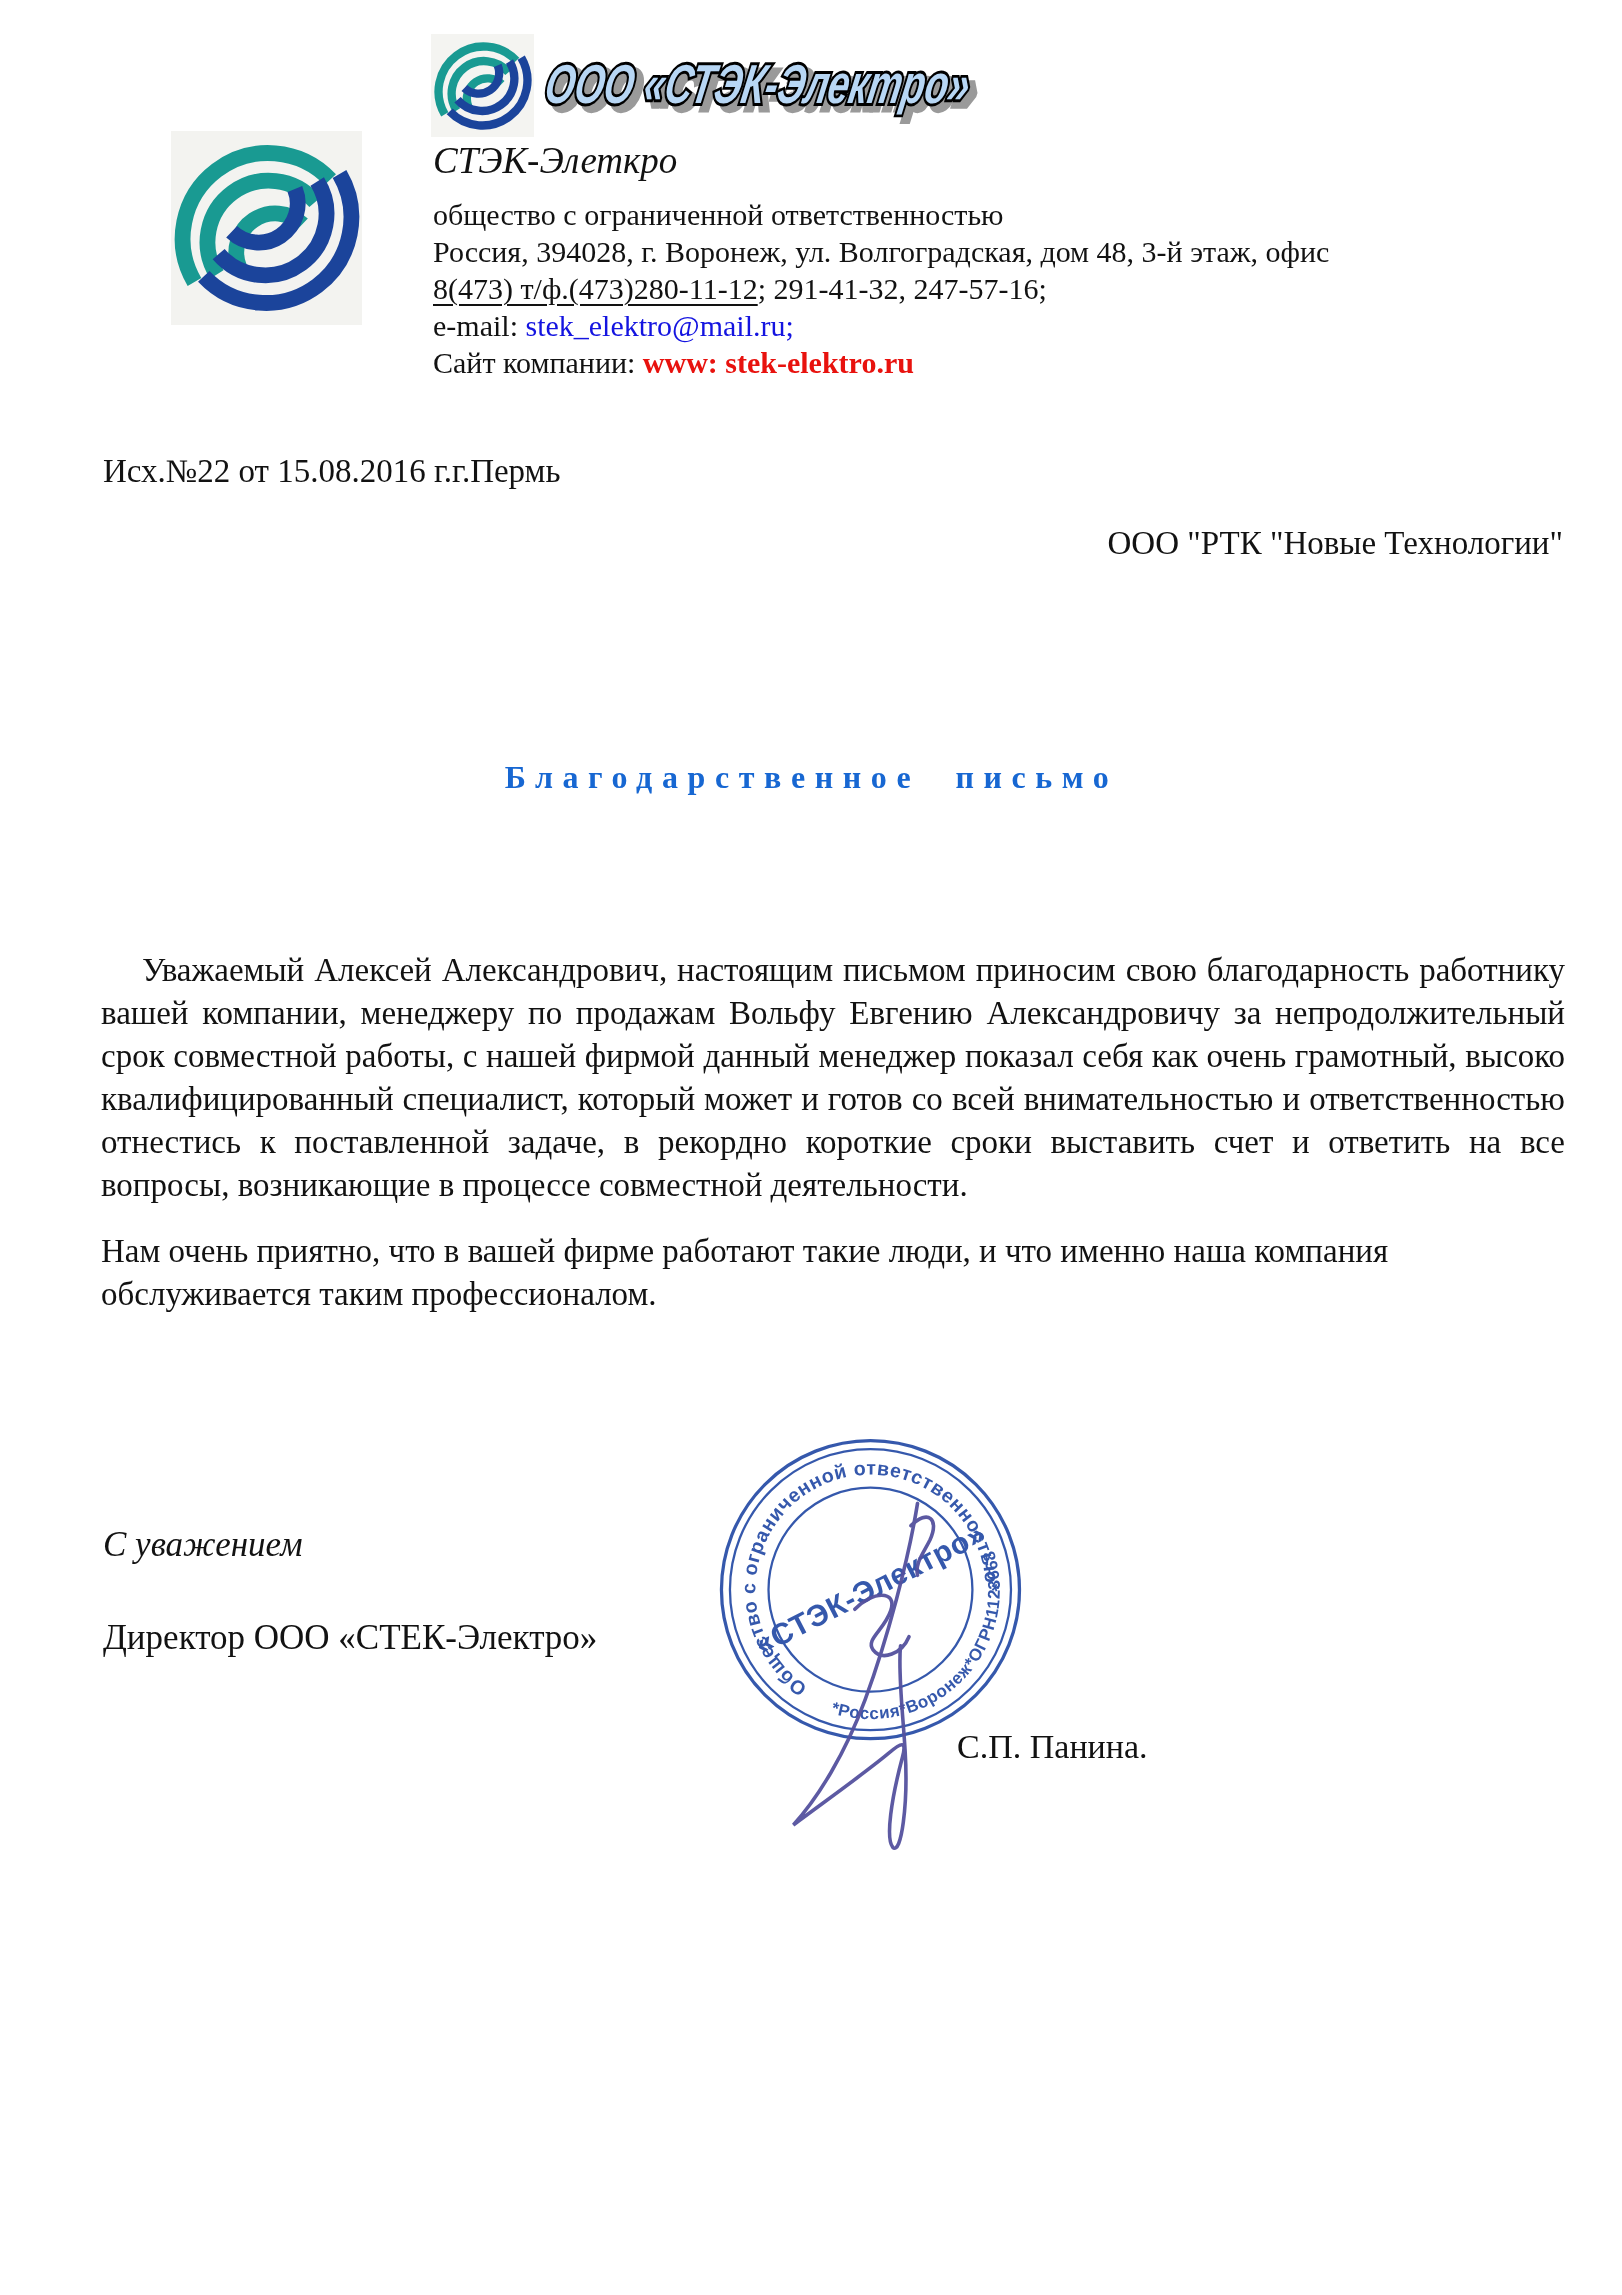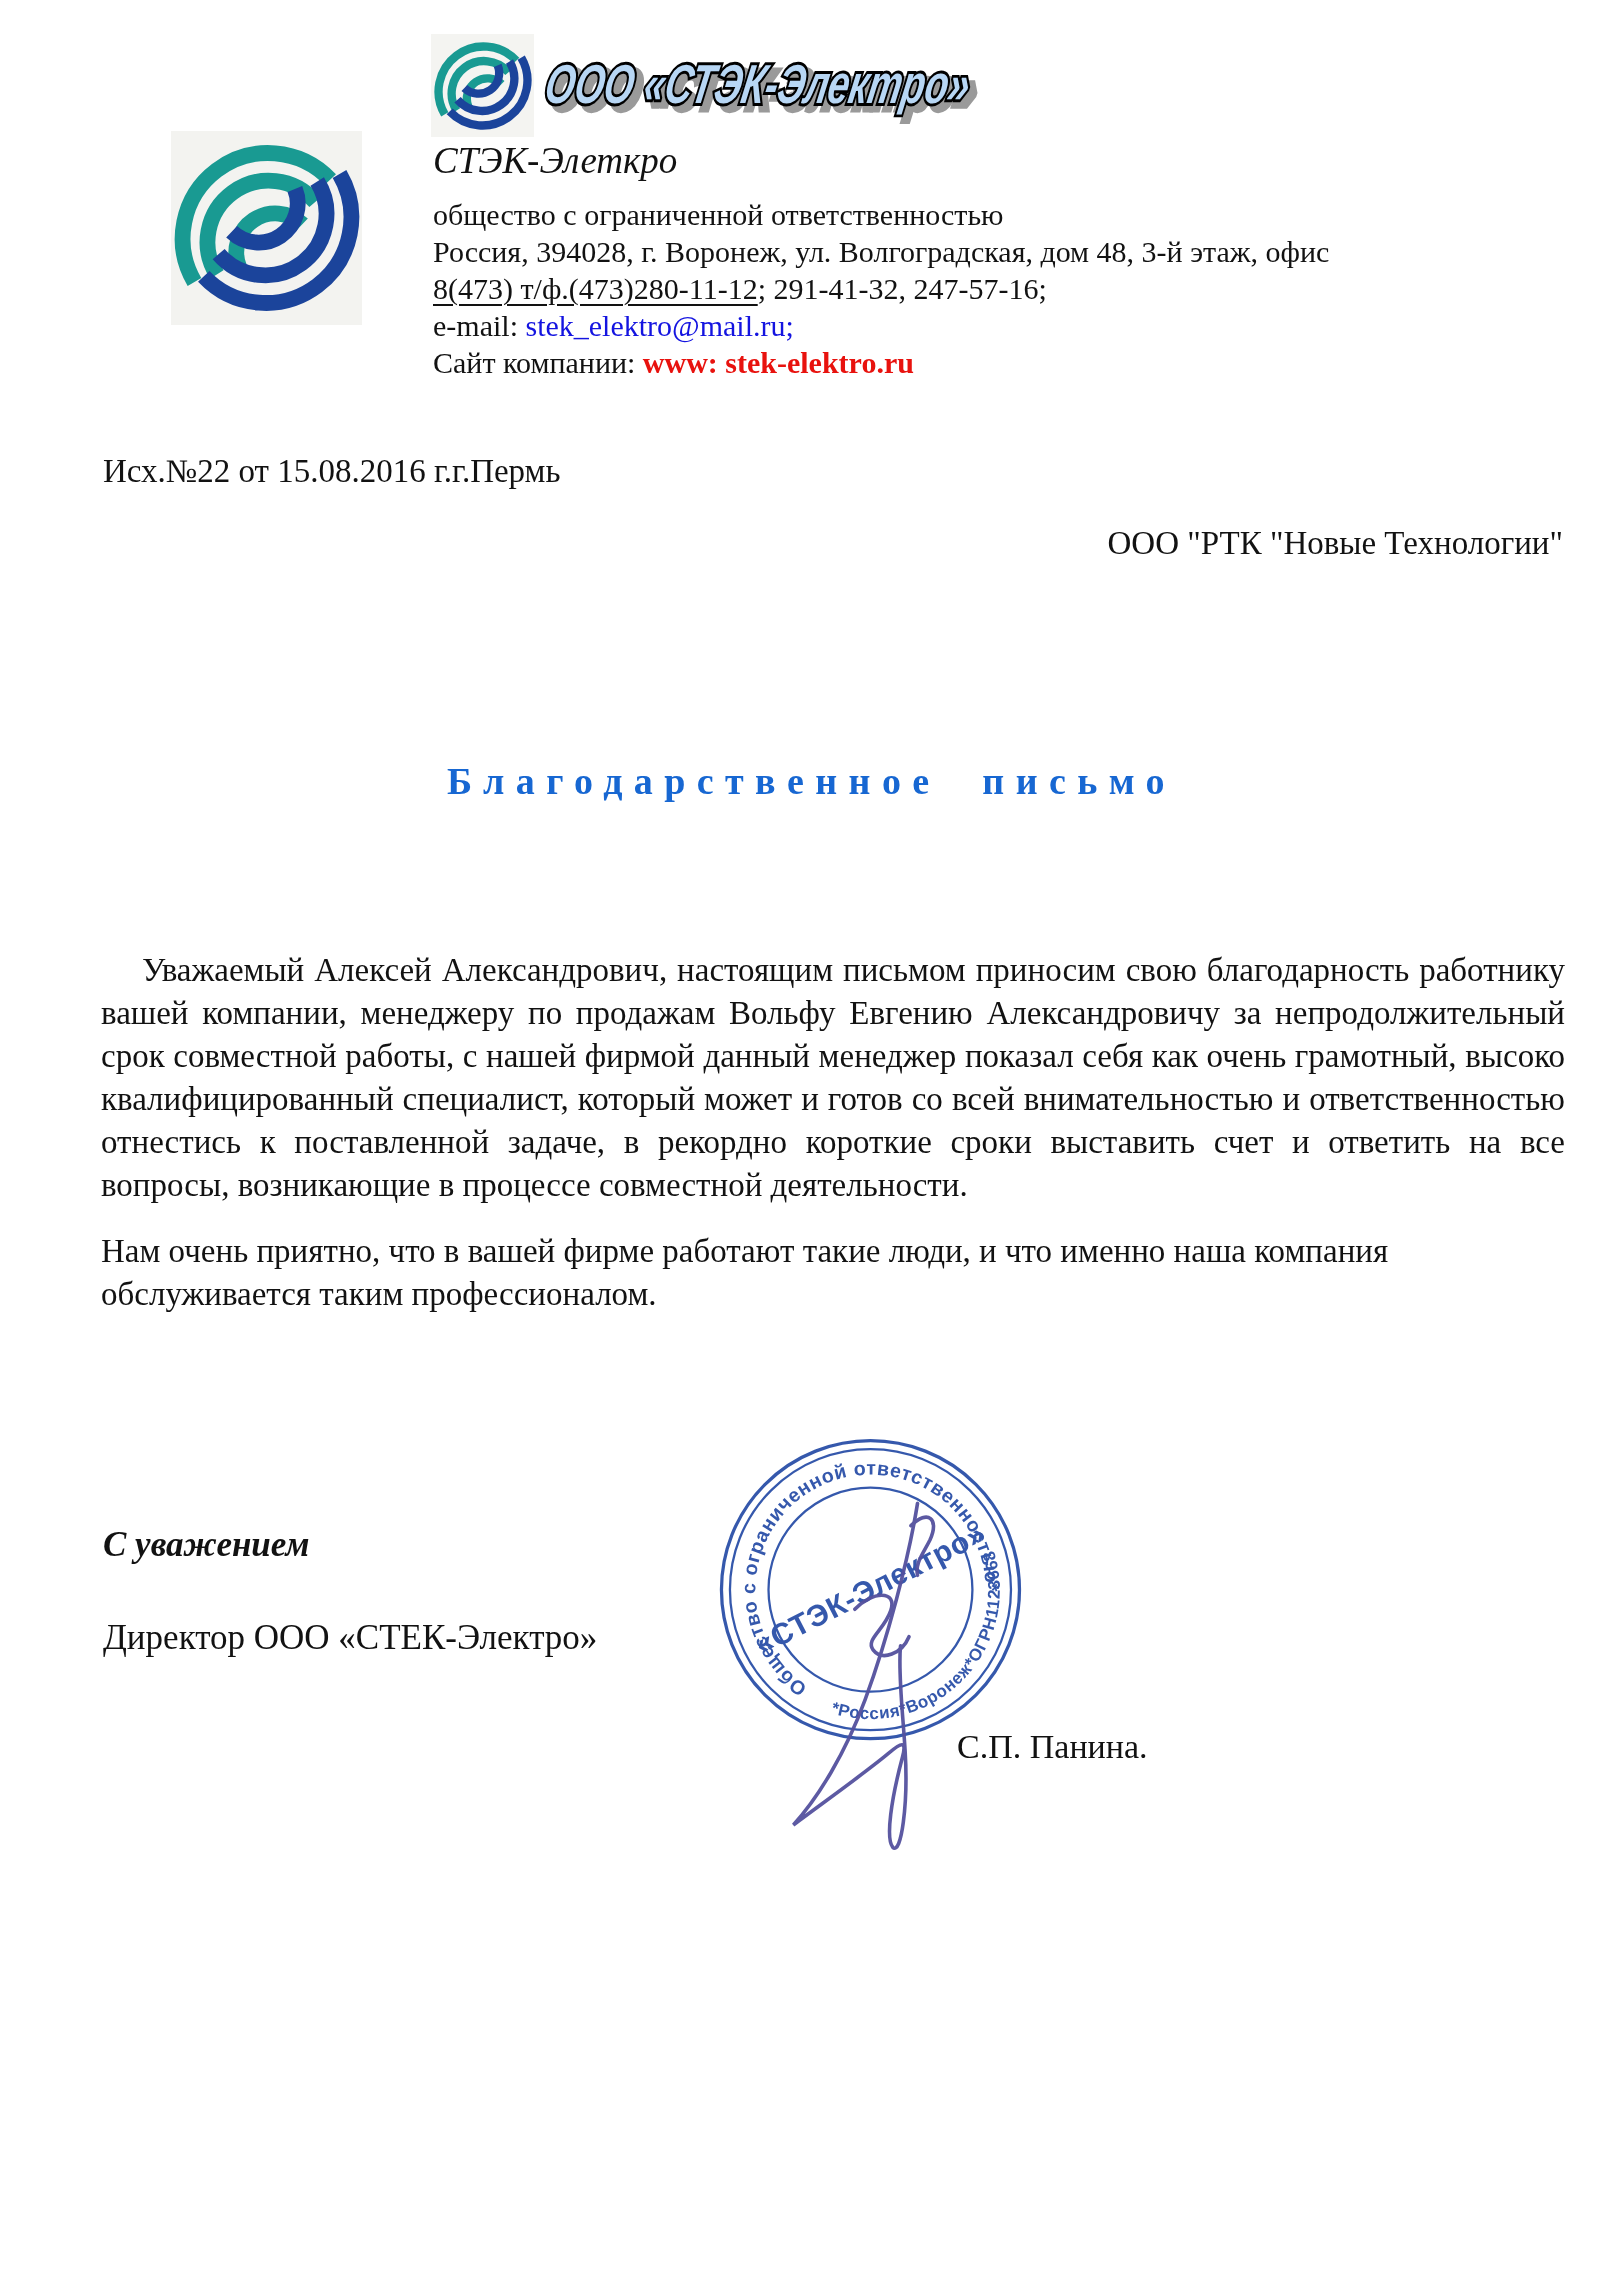--- a/index.html
+++ b/index.html
@@ -19,27 +19,27 @@
   .co-name{font-size:37px; line-height:43px; font-weight:normal; font-style:italic; margin-bottom:14px;}
   .ul{text-decoration:underline; text-decoration-thickness:2px; text-underline-offset:5.2px;}
   .email{color:#1414e0; font-weight:normal;}
   .site{color:#e8120e; font-weight:bold;}
   
   .refrow{position:absolute; left:103px; top:453px; width:1451px; display:flex; font-size:33px;}
   
   .recipient{position:absolute; right:60px; top:523px; text-align:right; font-size:33px; line-height:41px;}
   
   .title{position:absolute; left:0; top:759px; width:1623px; text-align:center;
-    color:#1767d2; font-size:38px; font-weight:bold; letter-spacing:0.30em; word-spacing:0.55em;}
+    color:#1767d2; font-size:32px; font-weight:bold; letter-spacing:0.30em; word-spacing:0.55em;}
   
   .p1{position:absolute; left:101px; top:949px; width:1464px; font-size:33px; line-height:43px;
       text-align:justify; text-align-last:left; text-indent:41px;}
   .p2{position:absolute; left:101px; top:1230px; width:1407px; font-size:33px; line-height:43px; text-align:left;}
   
-  .signoff1{position:absolute; left:103px; top:1525px; font-size:35px; font-weight:bold; font-style:italic;}
+  .signoff1{position:absolute; left:103px; top:1525px; font-size:35px; font-weight:normal; font-style:italic;}
   .signoff2{position:absolute; left:103px; top:1582px; font-size:35px; font-weight:normal;margin-top:36px;}
   .signer{position:absolute; left:957px; top:1728px; font-size:34px;}
   
   .stampwrap{position:absolute; left:694px; top:1413px;}
   .stamp-text{font-family:"Liberation Sans", sans-serif; font-weight:bold; fill:#2b50a8;}
 </style>
 </head>
 <body>
 
 <svg width="0" height="0" style="position:absolute">

